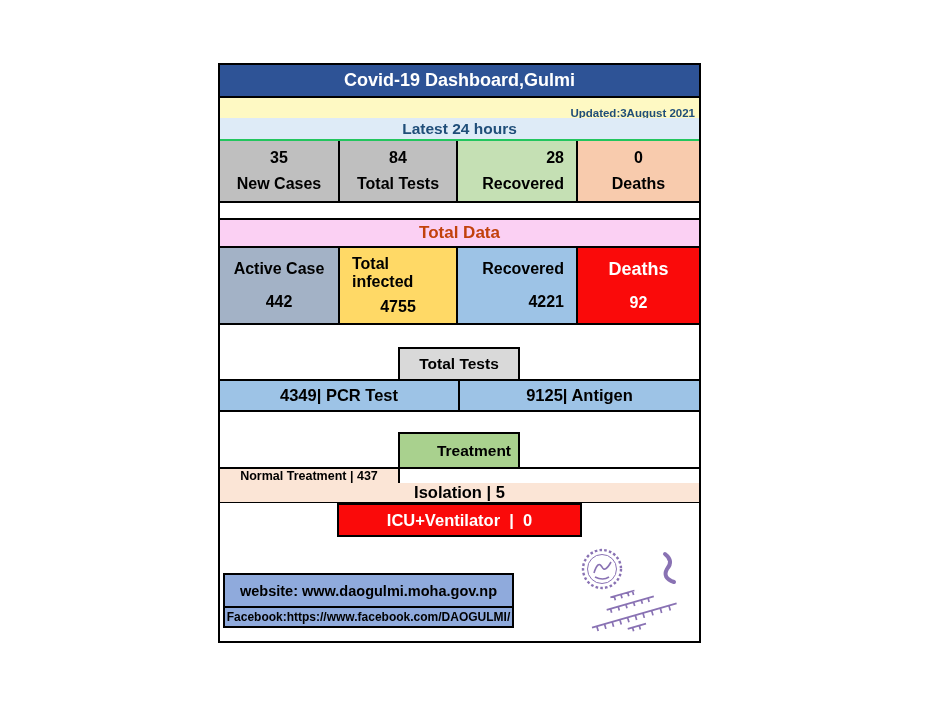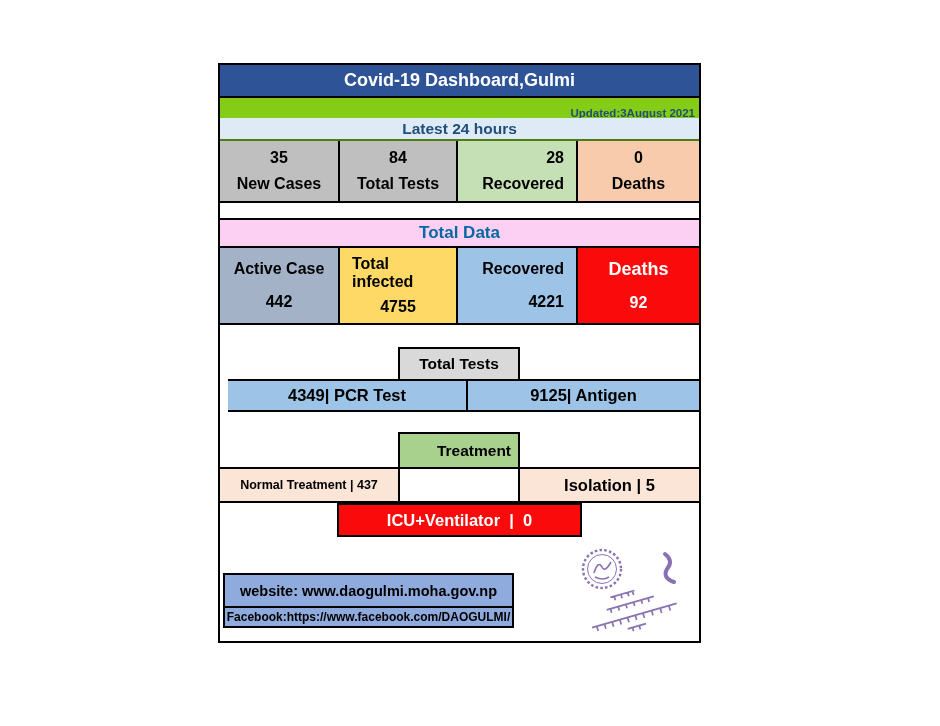--- a/index.html
+++ b/index.html
@@ -10,60 +10,60 @@
     overflow:hidden;
   }
   .card {
     position:absolute; left:218px; top:63px; width:483px; height:580px;
     border:2px solid #000; background:#fff;
   }
   .row { position:absolute; left:0; right:0; }
 
   .row-title { top:0; height:33px; background:#2E5396; border-bottom:2px solid #000;
     display:flex; align-items:center; justify-content:center; color:#fff; font-size:18px; }
-  .row-updated { top:33px; height:32px; background:#84cc16; border-bottom:2px solid #4c1d95;
+  .row-updated { top:33px; height:32px; background:#fef9c3; border-bottom:2px solid #4c1d95;
     display:flex; align-items:center; justify-content:flex-end; padding-right:4px;
     color:#1F4E79; font-size:11.5px; }
-  .row-latest { top:53px; height:23px; background:#DEEBF7; border-bottom:2px solid #4d7c0f;
+  .row-latest { top:53px; height:23px; background:#DEEBF7; border-bottom:2px solid #22c55e;
     display:flex; align-items:center; justify-content:center; color:#1F4E79; font-size:15.5px; }
 
   .stats-row { display:flex; }
   .row-stats1 { top:76px; height:62px; border-bottom:2px solid #000; }
   .row-stats2 { top:183px; height:77px; border-bottom:2px solid #000; }
   .stat-cell { display:flex; flex-direction:column; align-items:center; justify-content:space-around;
     padding:4px 12px; border-right:2px solid #000; font-size:16px; }
   .stat-cell:last-child { border-right:none; }
   .w1 { width:120px; } .w2 { width:118px; } .w3 { width:120px;align-items:flex-end; } .w4 { flex:1; }
   .c-gray  { background:#BFBFBF; }
   .c-green { background:#C5E0B4; }
   .c-peach { background:#F8CBAD; }
   .c-steel { background:#A3B2C6; }
   .c-gold  { background:#FFD966; }
   .c-blue  { background:#9DC3E6; }
   .c-red   { background:#FA0A0A; color:#fff; }
 
   .row-gap1 { top:138px; height:17px; background:#fff; border-bottom:2px solid #000; }
   .row-totaldata { top:155px; height:28px; background:#FBD0F3; border-bottom:2px solid #000;
-    display:flex; align-items:center; justify-content:center; color:#0369a1; font-size:17px; }
+    display:flex; align-items:center; justify-content:center; color:#c2410c; font-size:17px; }
 
   .area-tests { top:260px; height:57px; background:#fff; }
   .box-totaltests { position:absolute; left:178px; top:282px; width:122px; height:34px;
     background:#D9D9D9; border:2px solid #000; z-index:3;
     display:flex; align-items:center; justify-content:center; font-size:15.5px; }
   .row-bluetests { top:314px; height:33px; background:#9DC3E6; border-top:2px solid #000;
-    border-bottom:2px solid #000; display:flex;margin-left:8px; }
+    border-bottom:2px solid #000; display:flex; }
   .bluetest-cell { display:flex; align-items:center; justify-content:center; font-size:16.5px; }
   .bt-left { width:240px; border-right:2px solid #000; }
   .bt-right { flex:1; }
 
   .box-treatment { position:absolute; left:178px; top:367px; width:122px; height:37px;
     background:#A9D18E; border:2px solid #000; z-index:3;
     display:flex; align-items:center; justify-content:center; font-size:15.5px;padding-left:30px; }
   .row-peach { top:402px; height:36px; border-top:2px solid #000; border-bottom:2px solid #000;
-    display:flex; }
+    display:flex;flex-direction:column; }
   .peach-cell { display:flex; align-items:center; justify-content:center; }
   .pc-left  { width:180px; background:#FBE5D6; border-right:2px solid #000; font-size:12.5px; }
   .pc-mid   { width:120px; background:#ffffff; border-right:2px solid #000; }
   .pc-right { flex:1; background:#FBE5D6; font-size:16.5px; }
 
   .box-icu { position:absolute; left:117px; top:438px; width:245px; height:34px;
     background:#FA0A0A; border:2px solid #000; z-index:3; color:#fff;
     display:flex; align-items:center; justify-content:center; font-size:16.5px; white-space:pre; }
 
   .box-website { position:absolute; left:3px; top:508px; width:291px;

